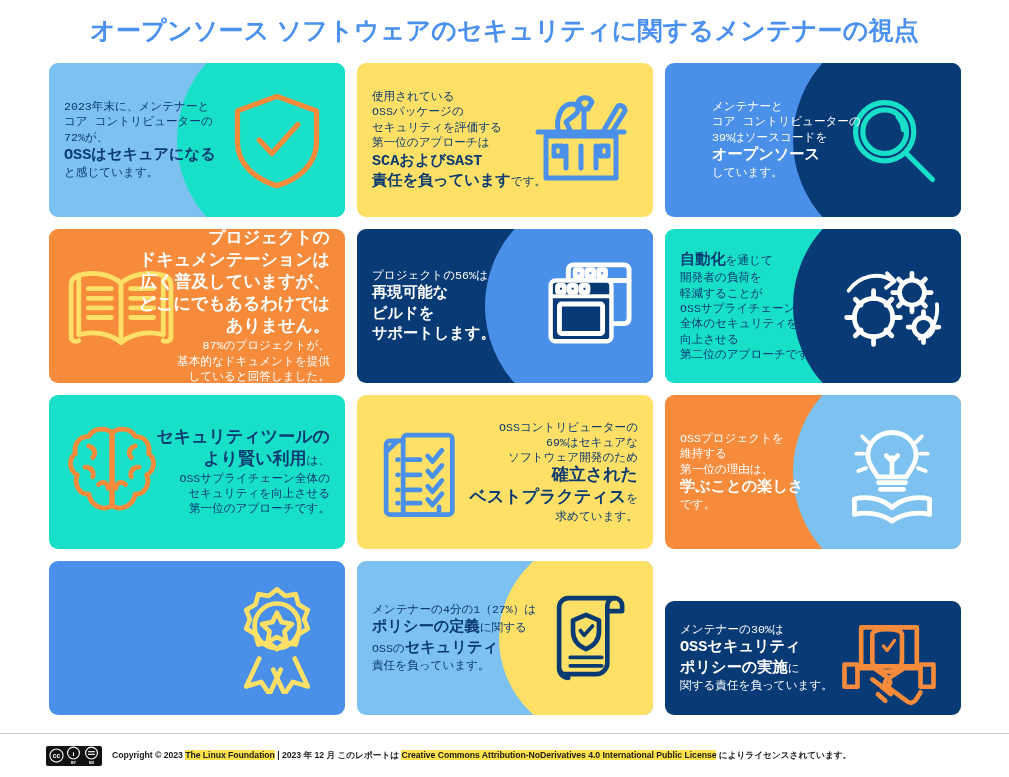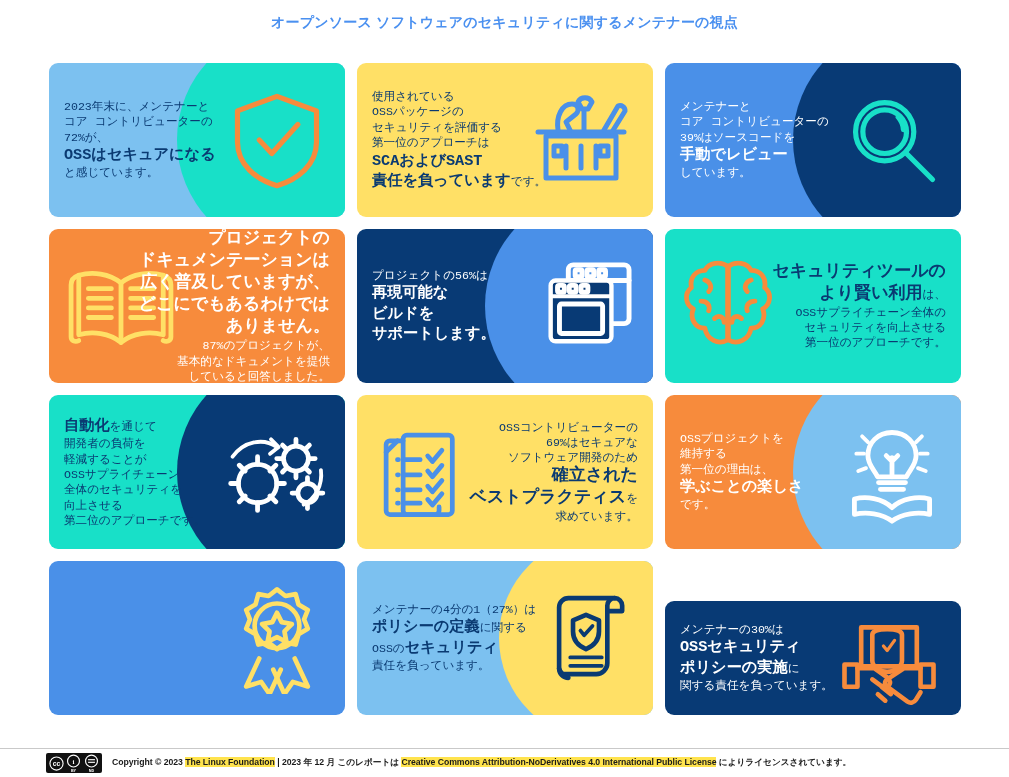--- a/index.html
+++ b/index.html
@@ -8,21 +8,21 @@
     background: #ffffff;
     font-family: "Liberation Sans", "DejaVu Sans", sans-serif;
     overflow: hidden;
   }
   #page { position: relative; width: 1009px; height: 777px; background: #fff; }
 
   
   .title {
     position: absolute; left: 0; top: 14px; width: 1009px;
     text-align: center;
-    font-size: 14px; font-weight: bold;
+    font-size: 25px; font-weight: bold;
     color: #4a90f0; letter-spacing: .2px;
     white-space: nowrap;
   }
 
   
   .grid {
     position: absolute; left: 49px; top: 63px;
     width: 912px; height: 652px;
     display: grid;
     grid-template-columns: repeat(3, 296px);
@@ -51,21 +51,21 @@
   .txt.right { right: 15px; text-align: right; }
   .txt .md { font-weight: bold; font-size: 13.2px; }
   .ico {
     position: absolute; z-index: 2;
     top: 50%; transform: translateY(-50%);
     display: flex; align-items: center; justify-content: center;
   }
 
   
   .footer {
-    position: absolute; left: 0; bottom: 0; width: 1009px; height: 29px;
+    position: absolute; left: 0; bottom: 0; width: 1009px; height: 44px;
     border-top: 1px solid #c9c9c9;
     display: flex; align-items: center; padding-left: 46px;
   }
   .cc-badge {
     flex: 0 0 auto; width: 56px; height: 20px; background: #111;
     border-radius: 2px; display: flex; align-items: center;
     justify-content: space-around; padding: 0 2px; margin-right: 10px;
   }
   .cc-badge svg { display: block; }
   .footer-text {
@@ -122,25 +122,25 @@
       <div class="card" style="background: rgb(74, 144, 232);">
         <div class="blob blob-r" style="background: rgb(8, 58, 117);"></div>
         <div class="ico" style="right: 16px;">
           <svg viewBox="0 0 100 100" width="104" height="104">
             <circle cx="42" cy="42" r="28" fill="none" stroke="#18e0c8" stroke-width="5" stroke-linecap="round" stroke-linejoin="round"></circle>
             <circle cx="42" cy="42" r="21" fill="none" stroke="#18e0c8" stroke-width="5" stroke-linecap="round" stroke-linejoin="round"></circle>
             <path d="M62 62 L88 88" fill="none" stroke="#18e0c8" stroke-width="5" stroke-linecap="round" stroke-linejoin="round"></path>
             <path d="M55 28 a20 20 0 0 1 5 12" fill="none" stroke="#18e0c8" stroke-width="5" stroke-linecap="round" stroke-linejoin="round"></path>
           </svg>
         </div>
-        <div class="txt left" style="color: rgb(255, 255, 255); max-width: 190px;">
+        <div class="txt left" style="color: rgb(255, 255, 255); max-width: 190px; margin-left: 32px;">
           <div><span>メンテナーと</span></div>
           <div><span>コア コントリビューターの</span></div>
           <div><span>39%はソースコードを</span></div>
-          <div><span class="bg">手動でレビュー</span></div>
+          <div><span class="bg">オープンソース</span></div>
           <div><span>しています。</span></div>
         </div>
       </div>
       <div class="card" style="background: rgb(247, 139, 60);">
         <div class="ico" style="left: 14px;">
           <svg viewBox="0 0 120 100" width="116" height="96">
             <path d="M60 26 C48 16 30 14 16 18 V80 C30 76 48 78 60 88 C72 78 90 76 104 80 V18 C90 14 72 16 60 26 Z" fill="none" stroke="#ffe066" stroke-width="5" stroke-linecap="round" stroke-linejoin="round"></path>
             <path d="M60 26 V88" fill="none" stroke="#ffe066" stroke-width="5" stroke-linecap="round" stroke-linejoin="round"></path>
             <path d="M26 32 h24 M26 42 h24 M26 52 h24 M26 62 h24 M70 32 h24 M70 42 h24 M70 52 h24 M70 62 h24" fill="none" stroke="#ffe066" stroke-width="5" stroke-linecap="round" stroke-linejoin="round"></path>
             <path d="M16 18 C10 20 8 24 8 28 V82 C8 86 12 88 16 86 M104 18 C110 20 112 24 112 28 V82 C112 86 108 88 104 86" fill="none" stroke="#ffe066" stroke-width="5" stroke-linecap="round" stroke-linejoin="round"></path>
@@ -175,38 +175,20 @@
           </svg>
         </div>
         <div class="txt left" style="color: rgb(255, 255, 255); max-width: 190px;">
           <div><span>プロジェクトの56%は</span></div>
           <div><span class="bg">再現可能な</span></div>
           <div><span class="bg">ビルドを</span></div>
           <div><span class="bg">サポートします。</span></div>
         </div>
       </div>
       <div class="card" style="background: rgb(24, 224, 200);">
-        <div class="ico" style="left: 14px;">
-          <svg viewBox="0 0 100 110" width="98" height="106">
-            <path d="M50 14 C42 8 30 10 26 18 C16 18 10 26 12 36 C4 42 6 54 14 58 C10 68 16 78 26 78 C28 90 40 96 50 90 Z" fill="none" stroke="#f78b3c" stroke-width="5" stroke-linecap="round" stroke-linejoin="round"></path>
-            <path d="M50 14 C58 8 70 10 74 18 C84 18 90 26 88 36 C96 42 94 54 86 58 C90 68 84 78 74 78 C72 90 60 96 50 90 Z" fill="none" stroke="#f78b3c" stroke-width="5" stroke-linecap="round" stroke-linejoin="round"></path>
-            <path d="M50 14 V90" fill="none" stroke="#f78b3c" stroke-width="5" stroke-linecap="round" stroke-linejoin="round"></path>
-            <path d="M26 28 C32 30 34 36 30 40 M22 50 C28 50 32 54 30 60 M36 68 C40 64 46 66 46 72" fill="none" stroke="#f78b3c" stroke-width="5" stroke-linecap="round" stroke-linejoin="round"></path>
-            <path d="M74 28 C68 30 66 36 70 40 M78 50 C72 50 68 54 70 60 M64 68 C60 64 54 66 54 72" fill="none" stroke="#f78b3c" stroke-width="5" stroke-linecap="round" stroke-linejoin="round"></path>
-          </svg>
-        </div>
-        <div class="txt right" style="color: rgb(10, 58, 114); max-width: 200px;">
-          <div><span class="md">セキュリティツールの</span></div>
-          <div><span class="md">より賢い利用</span><span>は、</span></div>
-          <div><span>OSSサプライチェーン全体の</span></div>
-          <div><span>セキュリティを向上させる</span></div>
-          <div><span>第一位のアプローチです。</span></div>
-        </div>
-      </div>
-      <div class="card" style="background: rgb(24, 224, 200);">
         <div class="blob blob-r" style="background: rgb(8, 58, 117);"></div>
         <div class="ico" style="right: 16px;">
           <svg viewBox="0 0 120 100" width="116" height="96">
             <g fill="none" stroke="#ffffff" stroke-width="5" stroke-linecap="round" stroke-linejoin="round">
               <path d="M46 62 m-20 0 a20 20 0 1 0 40 0 a20 20 0 1 0 -40 0"></path>
               <path d="M46 34 v8 M46 82 v8 M18 62 h8 M66 62 h8 M27 43 l6 6 M59 75 l6 6 M65 43 l-6 6 M33 75 l-6 6"></path>
               <path d="M86 36 m-13 0 a13 13 0 1 0 26 0 a13 13 0 1 0 -26 0"></path>
               <path d="M86 16 v6 M86 50 v6 M66 36 h6 M100 36 h6 M72 22 l4 4 M96 46 l4 4 M100 22 l-4 4 M76 46 l-4 4"></path>
               <path d="M98 72 m-10 0 a10 10 0 1 0 20 0 a10 10 0 1 0 -20 0"></path>
               <path d="M98 56 v5 M98 83 v5 M82 72 h5 M109 72 h5"></path>
@@ -217,20 +199,38 @@
           </svg>
         </div>
         <div class="txt left" style="color: rgb(10, 58, 114); max-width: 190px;">
           <div><span class="bg">自動化</span><span>を通じて</span></div>
           <div><span>開発者の負荷を</span></div>
           <div><span>軽減することが</span></div>
           <div><span>OSSサプライチェーン</span></div>
           <div><span>全体のセキュリティを</span></div>
           <div><span>向上させる</span></div>
           <div><span>第二位のアプローチです。</span></div>
+        </div>
+      </div>
+      <div class="card" style="background: rgb(24, 224, 200);">
+        <div class="ico" style="left: 14px;">
+          <svg viewBox="0 0 100 110" width="98" height="106">
+            <path d="M50 14 C42 8 30 10 26 18 C16 18 10 26 12 36 C4 42 6 54 14 58 C10 68 16 78 26 78 C28 90 40 96 50 90 Z" fill="none" stroke="#f78b3c" stroke-width="5" stroke-linecap="round" stroke-linejoin="round"></path>
+            <path d="M50 14 C58 8 70 10 74 18 C84 18 90 26 88 36 C96 42 94 54 86 58 C90 68 84 78 74 78 C72 90 60 96 50 90 Z" fill="none" stroke="#f78b3c" stroke-width="5" stroke-linecap="round" stroke-linejoin="round"></path>
+            <path d="M50 14 V90" fill="none" stroke="#f78b3c" stroke-width="5" stroke-linecap="round" stroke-linejoin="round"></path>
+            <path d="M26 28 C32 30 34 36 30 40 M22 50 C28 50 32 54 30 60 M36 68 C40 64 46 66 46 72" fill="none" stroke="#f78b3c" stroke-width="5" stroke-linecap="round" stroke-linejoin="round"></path>
+            <path d="M74 28 C68 30 66 36 70 40 M78 50 C72 50 68 54 70 60 M64 68 C60 64 54 66 54 72" fill="none" stroke="#f78b3c" stroke-width="5" stroke-linecap="round" stroke-linejoin="round"></path>
+          </svg>
+        </div>
+        <div class="txt right" style="color: rgb(10, 58, 114); max-width: 200px;">
+          <div><span class="md">セキュリティツールの</span></div>
+          <div><span class="md">より賢い利用</span><span>は、</span></div>
+          <div><span>OSSサプライチェーン全体の</span></div>
+          <div><span>セキュリティを向上させる</span></div>
+          <div><span>第一位のアプローチです。</span></div>
         </div>
       </div>
       <div class="card" style="background: rgb(255, 224, 102);">
         <div class="ico" style="left: 14px;">
           <svg viewBox="0 0 110 110" width="104" height="104">
             <path d="M38 16 h44 a4 4 0 0 1 4 4 v76 a4 4 0 0 1 -4 4 h-44 a4 4 0 0 1 -4 -4 v-76 a4 4 0 0 1 4 -4 z" fill="none" stroke="#4a90e8" stroke-width="5" stroke-linecap="round" stroke-linejoin="round"></path>
             <path d="M34 22 h-14 a4 4 0 0 0 -4 4 v70 a4 4 0 0 0 4 4 h48 a4 4 0 0 0 4 -4 v-4" fill="none" stroke="#4a90e8" stroke-width="5" stroke-linecap="round" stroke-linejoin="round"></path>
             <path d="M16 34 l12 -12" fill="none" stroke="#4a90e8" stroke-width="5" stroke-linecap="round" stroke-linejoin="round"></path>
             <g fill="none" stroke="#4a90e8" stroke-width="5" stroke-linecap="round" stroke-linejoin="round">
               <path d="M28 42 h1 M36 42 h16 M28 58 h1 M36 58 h16 M28 74 h1 M36 74 h16 M28 88 h1 M36 88 h16"></path>

